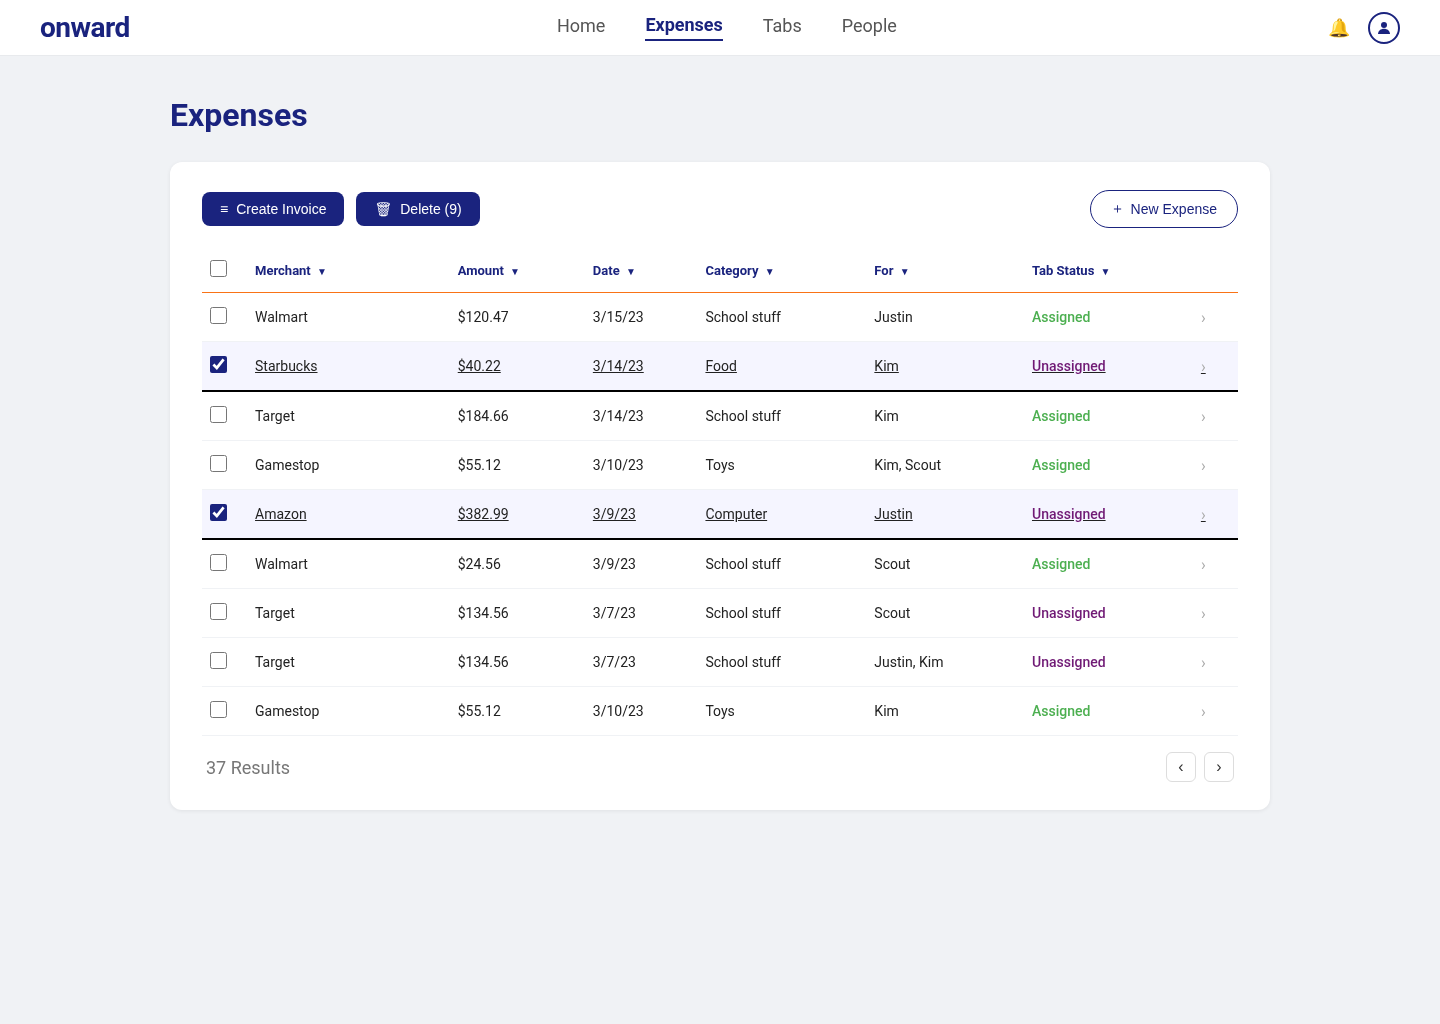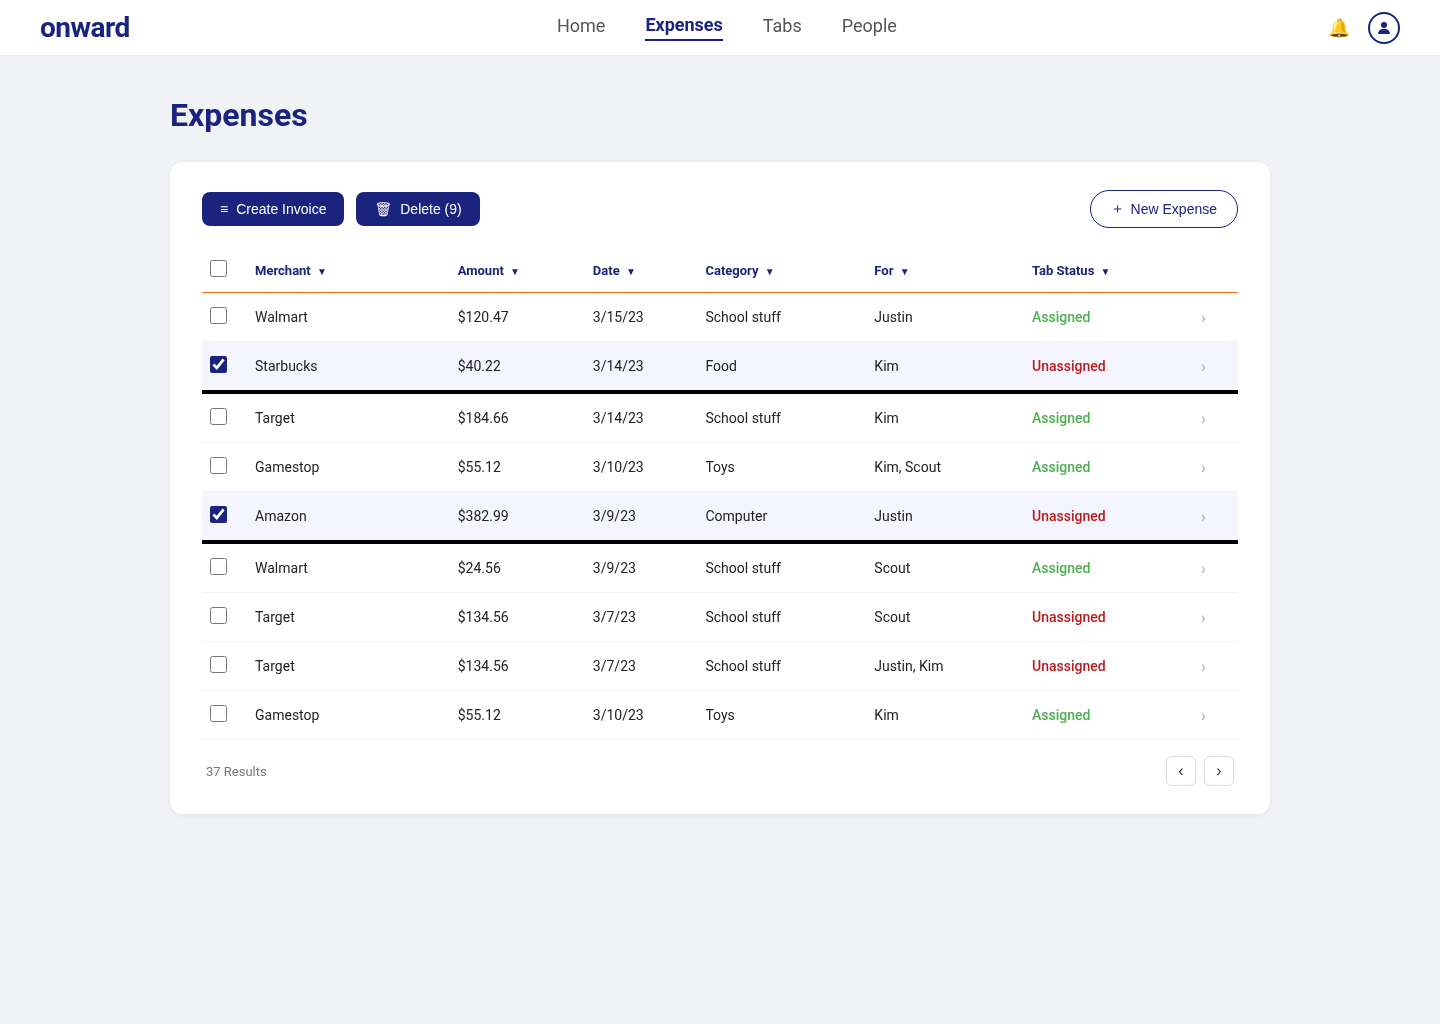--- a/index.html
+++ b/index.html
@@ -167,52 +167,53 @@
       font-size: 14px;
       color: #222;
       border-bottom: 1px solid #f0f2f5;
       vertical-align: middle;
     }
     .expense-table tr.highlighted {
       background: #f5f5ff;
       border-radius: 8px;
     }
     .expense-table tr.highlighted td {
-      border-bottom: 4px solid #000000;
+      border-bottom: 2px solid #000000;
+      text-decoration: underline;
     }
     .checkbox {
       width: 17px;
       height: 17px;
       cursor: pointer;
       accent-color: #1a237e;
     }
     .status-assigned {
       color: #4caf50;
       font-weight: 500;
     }
     .status-unassigned {
-      color: #b91c1c;
+      color: #701a75;
       font-weight: 500;
     }
     .chevron-right {
       color: #aaa;
       font-size: 16px;
       cursor: pointer;
     }
 
     
     .table-footer {
       display: flex;
       align-items: center;
       justify-content: space-between;
       margin-top: 16px;
       padding: 0 4px;
     }
     .results-count {
-      font-size: 13px;
+      font-size: 18px;
       color: #777;
     }
     .pagination {
       display: flex;
       gap: 8px;
       align-items: center;
     }
     .pagination-btn {
       width: 30px;
       height: 30px;

